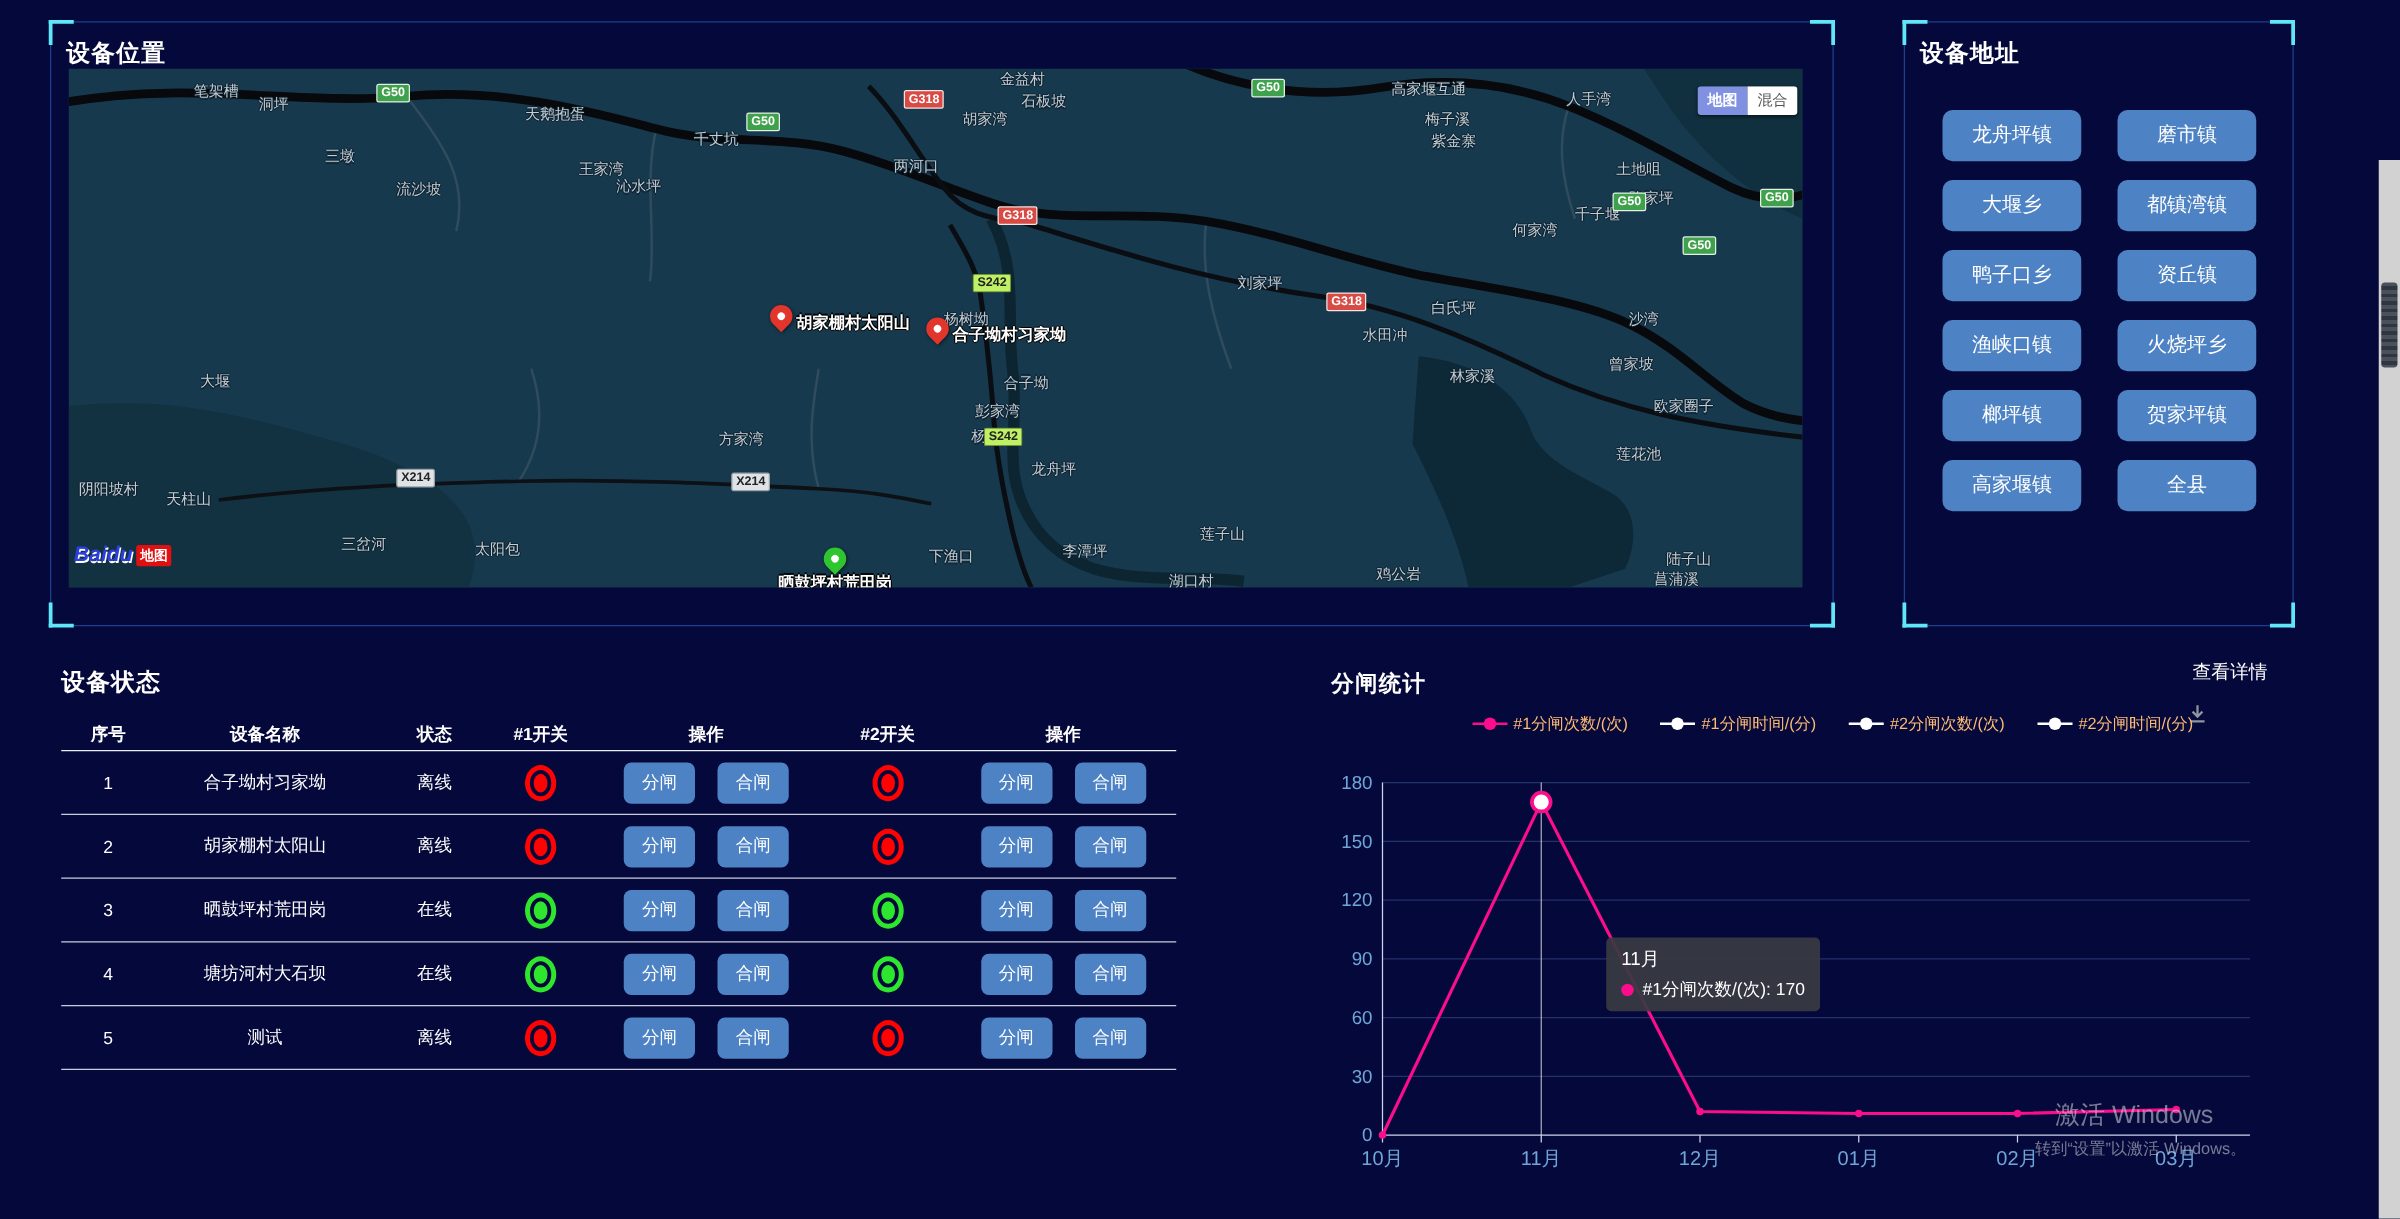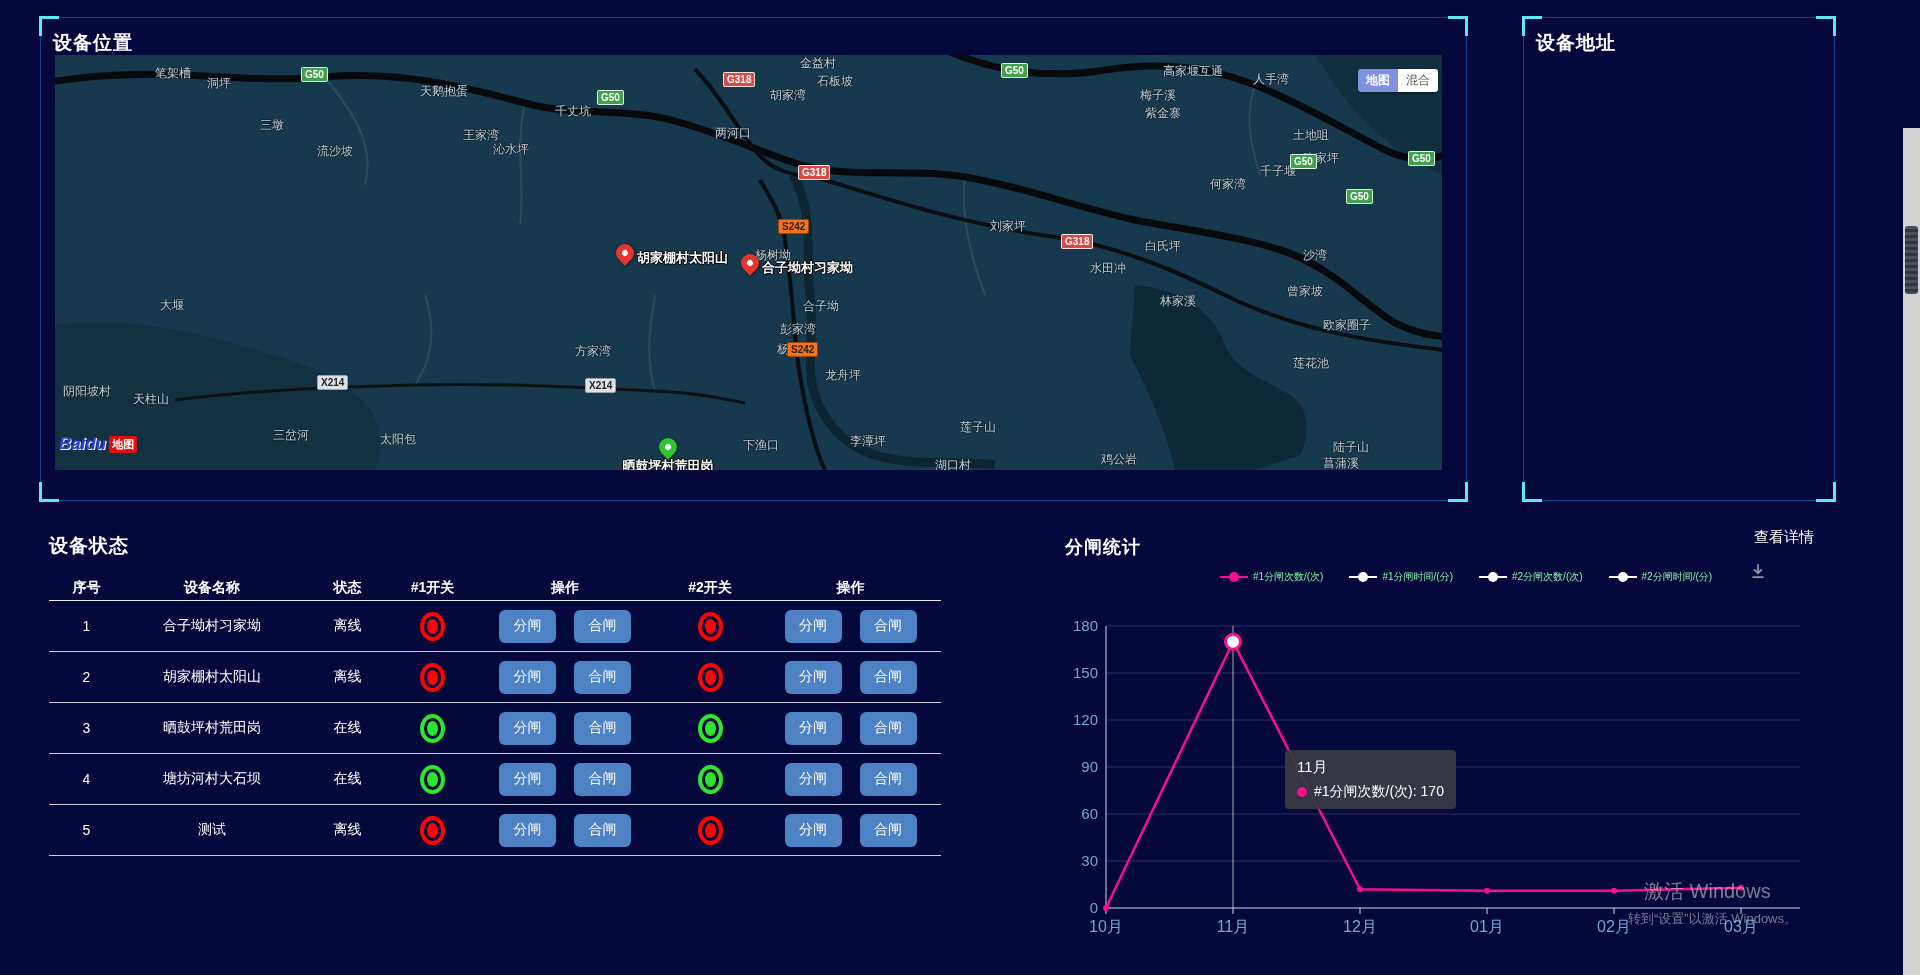--- a/index.html
+++ b/index.html
@@ -23,21 +23,21 @@
   
   #map-canvas { position:absolute; left:14px; top:37px; width:1387px; height:415px;
     background:#16394e; overflow:hidden; cursor:grab; }
   #map-roads { position:absolute; left:0; top:0; }
   .map-label { position:absolute; font-size:12px; color:#c6ccd2; white-space:nowrap;
     text-shadow:-1px 0 #0c2230,0 1px #0c2230,1px 0 #0c2230,0 -1px #0c2230; }
   .map-badge { position:absolute; font-size:10px; font-weight:bold; line-height:13px;
     padding:0 3px; border-radius:2px; border:1px solid rgba(255,255,255,.85); }
   .map-badge.g { background:#3fa14b; color:#fff; }
   .map-badge.r { background:#d84b44; color:#fff; }
-  .map-badge.y { background:#f97316; color:#222; border-color:rgba(0,0,0,.4); }
+  .map-badge.y { background:#bef264; color:#222; border-color:rgba(0,0,0,.4); }
   .map-badge.w { background:#dfe3e6; color:#222; border-color:#9aa2a8; }
   .pin { position:absolute; width:18px; height:18px; border-radius:50% 50% 50% 0;
     transform:rotate(-45deg); box-shadow:0 1px 3px rgba(0,0,0,.6); }
   .pin.red { background:#e2352b; }
   .pin.green { background:#2fc52f; }
   .pin .dot { position:absolute; left:6px; top:6px; width:6px; height:6px; border-radius:50%; background:#fff; }
   .pin-label { position:absolute; font-size:13px; font-weight:bold; color:#fff; white-space:nowrap;
     text-shadow:-1px 0 #000,0 1px #000,1px 0 #000,0 -1px #000; }
   #map-type-control { position:absolute; left:1303px; top:14px; display:flex;
     border-radius:3px; overflow:hidden; box-shadow:0 1px 3px rgba(0,0,0,.5); font-size:12px; }
@@ -80,21 +80,21 @@
   #panel-stats { position:absolute; left:1060px; top:520px; width:812px; height:450px; }
   #panel-stats .panel-title { left:5px; top:15px; font-size:18px; }
   #details-link { position:absolute; right:58px; top:8px; font-size:15px; color:#fff; cursor:pointer; }
   #download-icon { position:absolute; right:105px; top:42px; cursor:pointer; }
   #chart-legend { position:absolute; left:0; top:50px; width:100%; display:flex;
     justify-content:center; gap:26px; }
   .legend-item { display:flex; align-items:center; gap:5px; cursor:pointer; }
   .legend-marker { position:relative; width:28px; height:10px; }
   .legend-marker .ln { position:absolute; left:0; top:4px; width:28px; height:2px; }
   .legend-marker .ci { position:absolute; left:9px; top:0; width:10px; height:10px; border-radius:50%; }
-  .legend-label { font-size:10px; color:#86efac; }
+  .legend-label { font-size:13px; color:#fdba74; }
   #chart-svg { position:absolute; left:0; top:78px; }
   #chart-tooltip { position:absolute; left:225px; top:230px; min-width:166px;
     background:rgba(56,58,66,.93); border-radius:4px; padding:8px 12px; pointer-events:none; }
   #chart-tooltip .tt-title { font-size:15px; color:#fff; margin-bottom:6px; }
   #chart-tooltip .tt-line { display:flex; align-items:center; gap:7px; font-size:14px; color:#fff; white-space:nowrap; }
   #chart-tooltip .tt-dot { width:10px; height:10px; border-radius:50%; background:#fb0d8c; }
 
   
   #watermark { position:absolute; left:1628px; top:878px; color:rgba(195,200,210,.6); }
   #watermark .w1 { font-size:20px;margin-left:16px; }
@@ -133,21 +133,21 @@
     <div id="baidu-logo">
       <span class="brand">Baidu</span>
       <span class="suffix">地图</span>
     </div>
   <span class="map-label" style="left: 100px; top: 10px;">笔架槽</span>
       <span class="map-label" style="left: 152px; top: 20px;">洞坪</span>
       <span class="map-label" style="left: 365px; top: 28px;">天鹅抱蛋</span>
       <span class="map-label" style="left: 715px; top: 32px;">胡家湾</span>
       <span class="map-label" style="left: 745px; top: 0px; text-align: center;">金益村</span>
       <span class="map-label" style="left: 762px; top: 18px;">石板坡</span>
-      <span class="map-label" style="left: 1108px; top: 8px; text-align: center;">高家堰互通</span>
+      <span class="map-label" style="left: 1058px; top: 8px; text-align: center;">高家堰互通</span>
       <span class="map-label" style="left: 1085px; top: 32px;">梅子溪</span>
       <span class="map-label" style="left: 1090px; top: 50px;">紫金寨</span>
       <span class="map-label" style="left: 1198px; top: 16px;">人手湾</span>
       <span class="map-label" style="left: 205px; top: 62px;">三墩</span>
       <span class="map-label" style="left: 262px; top: 88px;">流沙坡</span>
       <span class="map-label" style="left: 408px; top: 72px;">王家湾</span>
       <span class="map-label" style="left: 438px; top: 86px;">沁水坪</span>
       <span class="map-label" style="left: 500px; top: 48px;">千丈坑</span>
       <span class="map-label" style="left: 660px; top: 70px;">两河口</span>
       <span class="map-label" style="left: 1155px; top: 100px; margin-top: 21px;">何家湾</span>
@@ -207,20 +207,34 @@
       <span class="pin-label" style="left: 613px; top: 402px; transform: translateX(-50%);">晒鼓坪村荒田岗</span>
     </div>
 </div>
 
 <div class="panel" id="panel-addr">
   <span class="corner tl"></span>
   <span class="corner tr"></span>
   <span class="corner bl"></span>
   <span class="corner br"></span>
   <div class="panel-title">设备地址</div>
+  <div id="address-button-grid">
+      <div class="addr-btn">龙舟坪镇</div>
+      <div class="addr-btn">磨市镇</div>
+      <div class="addr-btn">大堰乡</div>
+      <div class="addr-btn">都镇湾镇</div>
+      <div class="addr-btn">鸭子口乡</div>
+      <div class="addr-btn">资丘镇</div>
+      <div class="addr-btn">渔峡口镇</div>
+      <div class="addr-btn">火烧坪乡</div>
+      <div class="addr-btn">榔坪镇</div>
+      <div class="addr-btn">贺家坪镇</div>
+      <div class="addr-btn">高家堰镇</div>
+      <div class="addr-btn">全县</div>
+    </div>
 </div>
 
 <div id="panel-status">
   <div class="panel-title">设备状态</div>
   <div id="status-table">
     <div class="t-row t-head">
         <div>序号</div>
         <div>设备名称</div>
         <div>状态</div>
         <div>#1开关</div>

